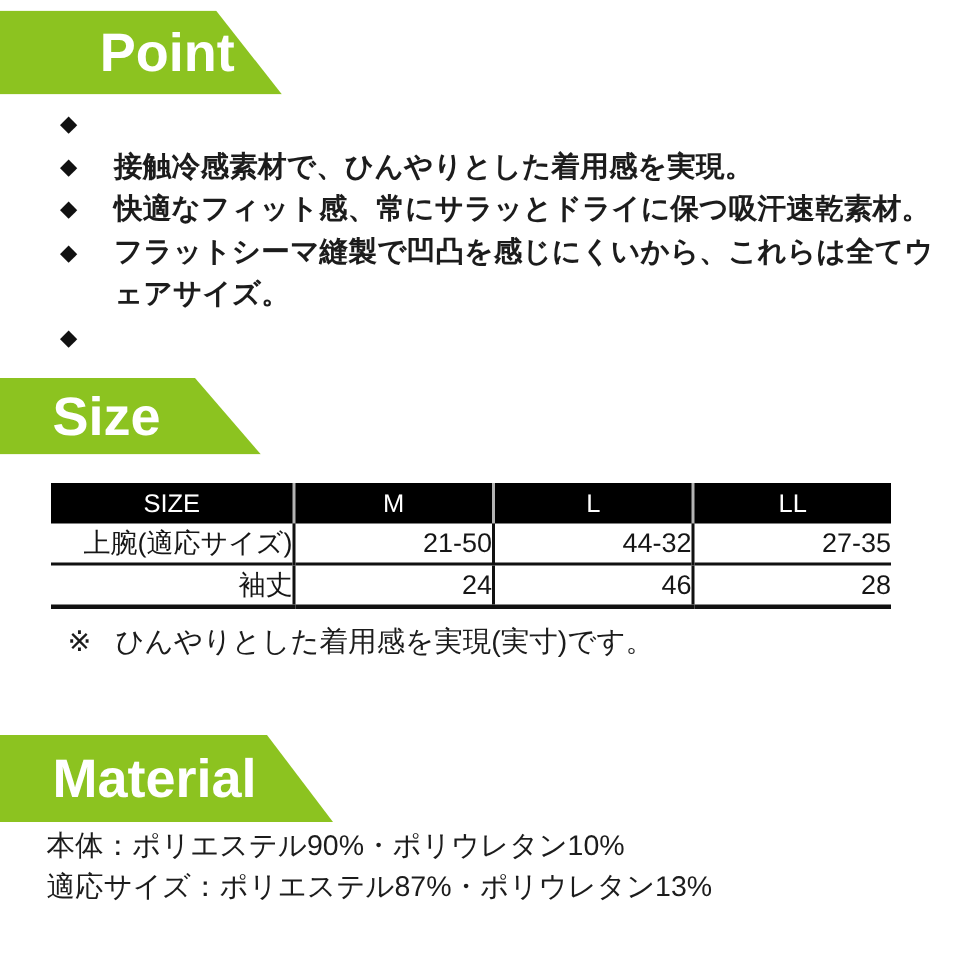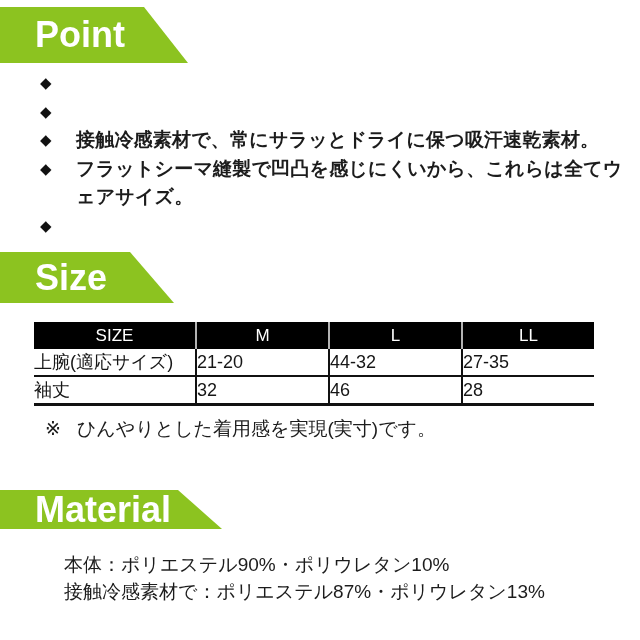--- a/index.html
+++ b/index.html
@@ -16,23 +16,23 @@
     position: absolute; left: 0;
     background: var(--accent, #8CC320);
     color: #ffffff;
     font-weight: 700;
     font-size: 36px;
     padding-left: 35px;
     box-sizing: border-box;
     clip-path: polygon(0 0, calc(100% - 44px) 0, 100% 100%, 0 100%);
     display: flex; align-items: center;
   }
-  .banner-point    { top: 7px;   width: 188px; height: 56px; }
+  .banner-point    { top: 7px;   width: 188px; height: 56px; justify-content: center; }
   .banner-size     { top: 252px; width: 174px; height: 51px; }
-  .banner-material { top: 490px; width: 222px; height: 39px; }
+  .banner-material { top: 490px; width: 222px; height: 58px; }
 
   
   .bullets {
     position: absolute; top: 69px; left: 40px;
     list-style: none; margin: 0; padding: 0;
     font-size: 19px; font-weight: 700; line-height: 28.5px;
     letter-spacing: 0.2px;
   }
   .bullet { display: flex; align-items: flex-start; }
   .diamond {
@@ -50,60 +50,61 @@
   }
   .size-table col.c0 { width: 162px; }
   .size-table col.c1, .size-table col.c2 { width: 133px; }
   .size-table th {
     background: var(--header-bg, #000); color: #fff;
     font-size: 17px; font-weight: 400;
     height: 27px; text-align: center; padding: 0;
   }
   .size-table th + th { border-left: 2px solid #b3b3b3; }
   .size-table td {
-    text-align: left; height: 26px; padding: 0;
+    text-align: right; height: 26px; padding: 0;
     color: #161616;
   }
   .size-table td + td { border-left: 2px solid #111; }
   .size-table tbody tr + tr td { border-top: 2px solid #111; }
   .size-table tbody tr:last-child td { border-bottom: 3px solid #111; }
 
   
   .note {
     position: absolute; top: 416px; left: 45px;
     font-size: 19px; line-height: 25px; display: flex;
   }
   .note-marker { margin-right: 16px; }
 
   
   .material-lines {
     position: absolute; top: 551px; left: 31px;
     font-size: 19px; line-height: 27px;
   }
-  .mline.indent { margin-left: 33px; }
+  .mline.indent { }
 </style>
 </head>
 <body>
 
 <div class="page">
 
   <div class="banner banner-point">
     <span>Point</span>
   </div>
 
   <ul class="bullets">
     <li class="bullet">
       <span class="diamond">◆</span>
     </li>
     <li class="bullet">
       <span class="diamond">◆</span>
+      <span>接触冷感素材で、ひんやりとした着用感を実現。</span>
     </li>
     <li class="bullet">
       <span class="diamond">◆</span>
-      <span>接触冷感素材で、常にサラッとドライに保つ吸汗速乾素材。</span>
+      <span>快適なフィット感、常にサラッとドライに保つ吸汗速乾素材。</span>
     </li>
     <li class="bullet">
       <span class="diamond">◆</span>
       <span>フラットシーマ縫製で凹凸を感じにくいから、これらは全てウェアサイズ。</span>
     </li>
     <li class="bullet">
       <span class="diamond">◆</span>
     </li>
   </ul>
 
@@ -122,40 +123,40 @@
       <tr>
         <th>SIZE</th>
         <th>M</th>
         <th>L</th>
         <th>LL</th>
       </tr>
     </thead>
     <tbody>
       <tr>
         <td>上腕(適応サイズ)</td>
-        <td>21-20</td>
+        <td>21-50</td>
         <td>44-32</td>
         <td>27-35</td>
       </tr>
       <tr>
         <td>袖丈</td>
-        <td>32</td>
+        <td>24</td>
         <td>46</td>
         <td>28</td>
       </tr>
     </tbody>
   </table>
 
   <div class="note">
     <span class="note-marker">※</span>
     <span>ひんやりとした着用感を実現(実寸)です。</span>
   </div>
 
   <div class="banner banner-material">
     <span>Material</span>
   </div>
 
   <div class="material-lines">
     <div class="mline indent">本体：ポリエステル90%・ポリウレタン10%</div>
-    <div class="mline indent">接触冷感素材で：ポリエステル87%・ポリウレタン13%</div>
+    <div class="mline indent">適応サイズ：ポリエステル87%・ポリウレタン13%</div>
   </div>
 
 </div>
 
 </body></html>

